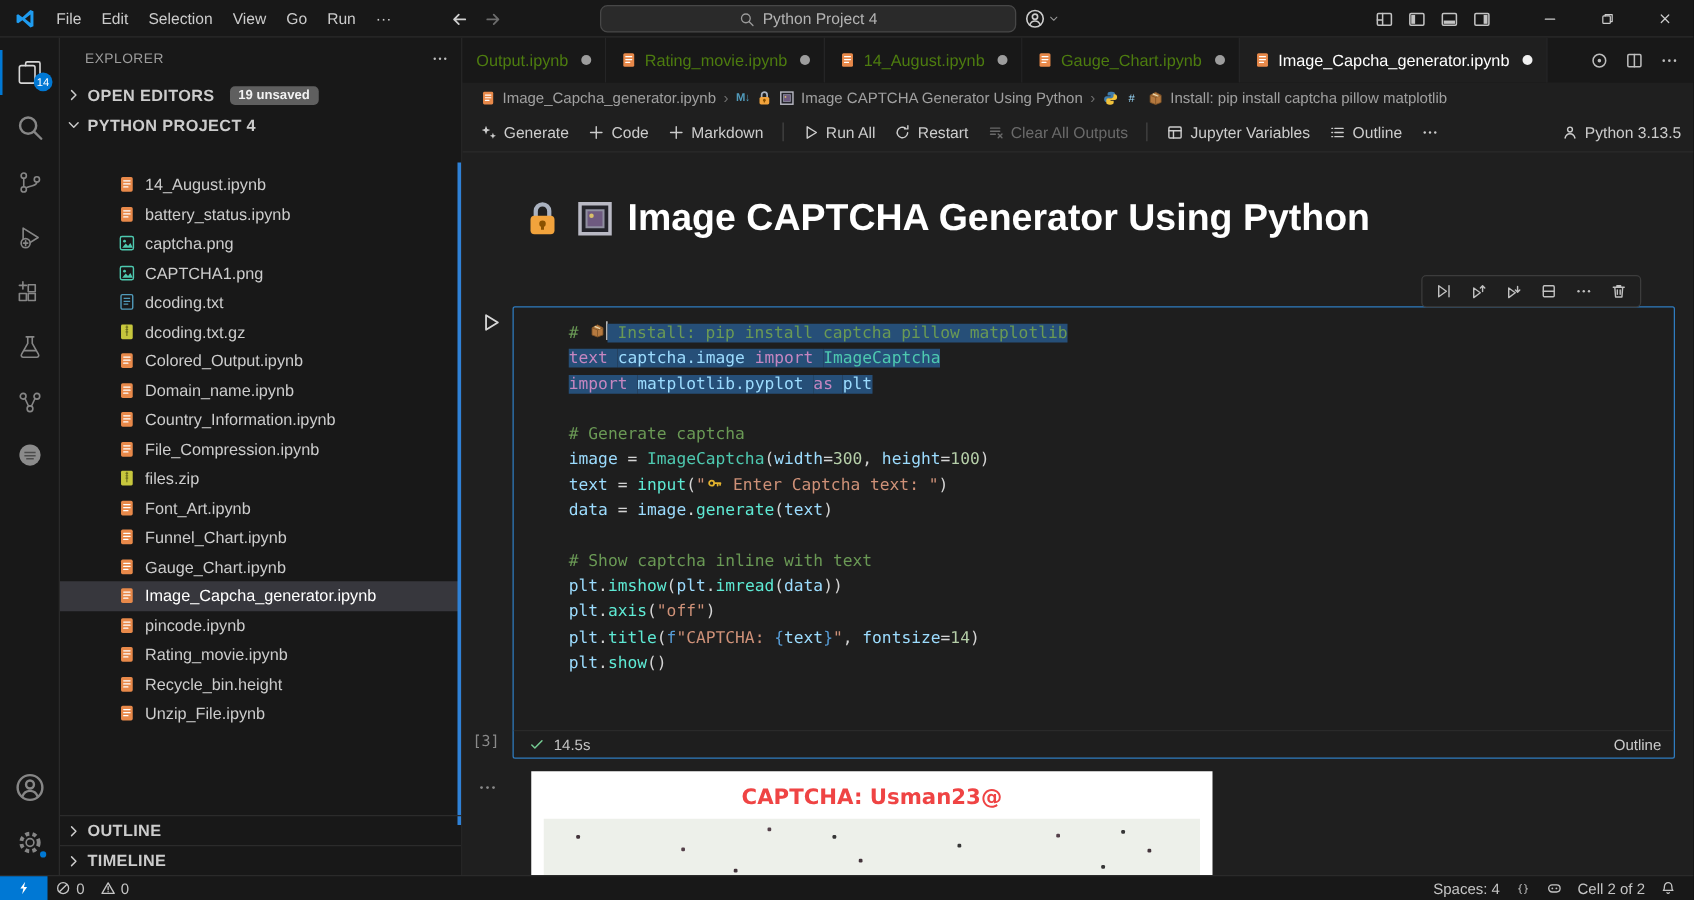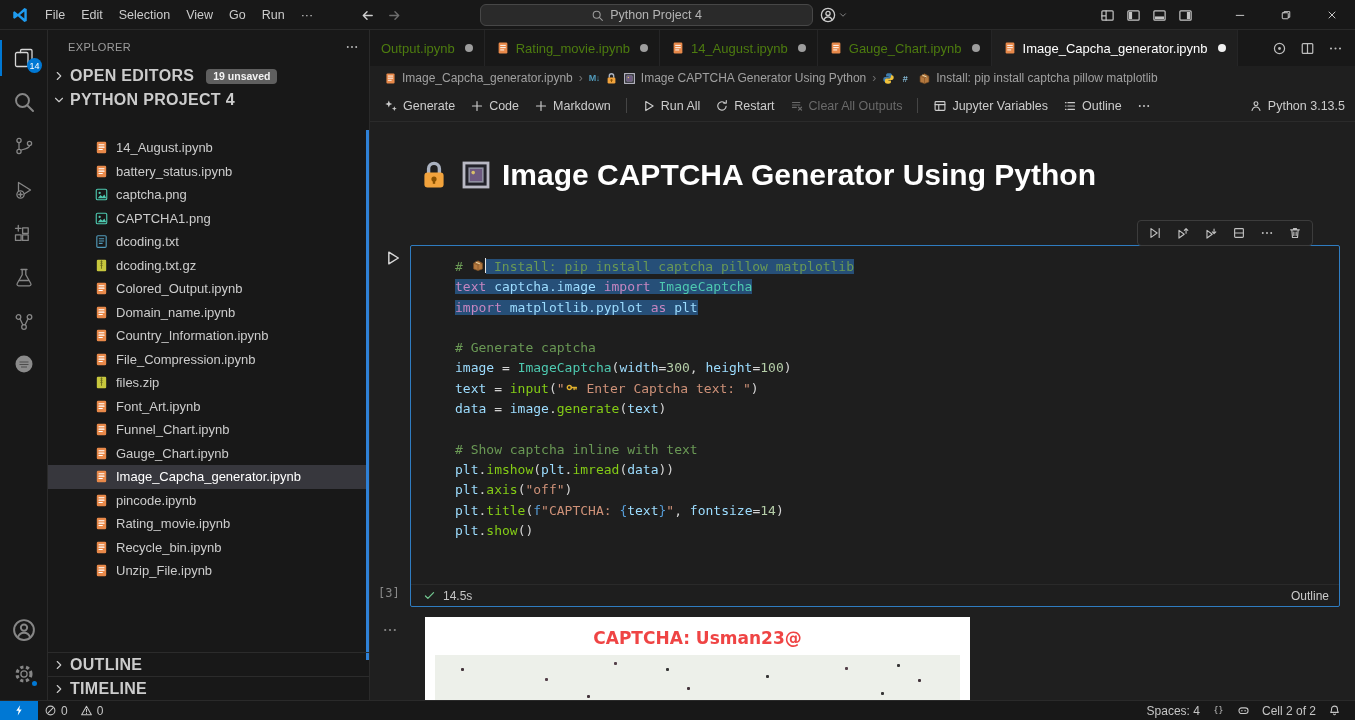--- a/index.html
+++ b/index.html
@@ -44,21 +44,21 @@
     color:#fff;font-size:9px;display:flex;align-items:center;justify-content:center;padding:0 2px;}
   .gear-dot{position:absolute;right:9px;bottom:8px;width:9px;height:9px;border-radius:50%;background:#0078d4;border:2px solid #181818;}
 
   
   .sidebar{width:322px;background:#181818;border-right:1px solid #2a2a2a;position:relative;flex:none;overflow:hidden;}
   .sb-header{height:34px;display:flex;align-items:center;padding:0 10px 0 20px;color:#9d9d9d;font-size:11px;letter-spacing:.4px;}
   .sb-header .spacer{flex:1;}
   .sb-header .icon{width:14px;height:14px;color:#bdbdbd;}
   .sb-row{height:24px;display:flex;align-items:center;gap:4px;padding-left:4px;color:#cccccc;}
   .sb-row .chev{width:14px;height:14px;color:#cccccc;}
-  .sb-row .sb-label{font-weight:bold;font-size:16px;color:#cccccc;letter-spacing:.3px;}
+  .sb-row .sb-label{font-weight:bold;font-size:13px;color:#cccccc;letter-spacing:.3px;}
   .sb-badge{margin-left:8px;background:#5f5f5f;color:#f2f2f2;font-size:10.5px;font-weight:bold;
     border-radius:4px;padding:1.5px 7px;}
   .file-list{position:absolute;left:0;right:0;top:106px;}
   .file-row{height:23.5px;display:flex;align-items:center;gap:7px;padding-left:46px;color:#cccccc;font-size:13px;white-space:nowrap;}
   .file-row.selected{background:#37373d;color:#ffffff;}
   .file-row .icon{width:15px;height:15px;}
   .sb-scroll{position:absolute;right:0;top:100px;width:3px;height:530px;background:#2f81d6;}
   .sb-bottom{position:absolute;left:0;right:0;bottom:0;}
   .sb-bottom .sb-row{border-top:1px solid #2b2b2b;}
 
@@ -93,21 +93,21 @@
   .cell-toolbar{position:absolute;right:42px;top:98px;display:flex;align-items:center;gap:14px;
     background:#1f1f1f;border:1px solid #3c3c3c;border-radius:4px;padding:5px 10px;z-index:5;}
   .cell-toolbar .icon{width:14px;height:14px;color:#c0c0c0;}
   .run-btn{position:absolute;left:14px;top:127px;width:18px;height:18px;color:#d7d7d7;}
   .code-cell{position:absolute;left:40px;right:15px;top:123px;height:362px;background:#1e1e1e;
     border:1px solid #2f7cc0;border-radius:2px;}
   .code-lines{position:absolute;left:0;right:0;top:0;bottom:22px;padding:11px 0 0 44px;
     font-family:"DejaVu Sans Mono","Liberation Mono",monospace;font-size:13px;line-height:20.3px;overflow:hidden;}
   .code-line{height:20.3px;white-space:pre;}
   .tok-cm{color:#6a9955;} .tok-kw{color:#c586c0;} .tok-v{color:#9cdcfe;} .tok-cl{color:#4ec9b0;}
-  .tok-fn{color:#84cc16;} .tok-s{color:#ce9178;} .tok-n{color:#b5cea8;} .tok-p{color:#d4d4d4;} .tok-fp{color:#569cd6;}
+  .tok-fn{color:#5eead4;} .tok-s{color:#ce9178;} .tok-n{color:#b5cea8;} .tok-p{color:#d4d4d4;} .tok-fp{color:#569cd6;}
   .tok-sel{background:#264f78;}
   .cursor{display:inline-block;width:1.5px;height:15px;background:#e8e8e8;vertical-align:-2px;}
   .code-emoji{display:inline-block;width:14px;height:13px;vertical-align:-1px;}
   .code-emoji svg{width:14px;height:13px;}
   .cell-status{position:absolute;left:0;right:0;bottom:0;height:22px;border-top:1px solid #2a2a2a;
     display:flex;align-items:center;padding:0 10px 0 12px;font-size:12px;color:#c5c5c5;gap:7px;}
   .cell-status .icon{width:13px;height:13px;color:#73c991;}
   .cell-lang{margin-left:auto;color:#cccccc;}
   .exec-count{position:absolute;left:8px;top:464px;color:#8a8a8a;font-family:"DejaVu Sans Mono",monospace;font-size:12px;}
   .out-more{position:absolute;left:12px;top:500px;width:16px;height:16px;color:#8a8a8a;}
@@ -513,21 +513,21 @@
             </span>
             <span>Rating_movie.ipynb</span>
           </div>
           <div class="file-row">
             <span class="icon">
               <svg viewBox="0 0 16 16">
                 <rect x="3" y="1.8" width="10" height="12.4" rx="1.4" fill="#e8894a"></rect>
                 <path d="M5.3 5h5.4M5.3 7.6h5.4M5.3 10.2h3.6" stroke="#ffffff" stroke-width="1.1" stroke-linecap="round"></path>
               </svg>
             </span>
-            <span>Recycle_bin.ipynb</span>
+            <span>Recycle_bin.height</span>
           </div>
           <div class="file-row">
             <span class="icon">
               <svg viewBox="0 0 16 16">
                 <rect x="3" y="1.8" width="10" height="12.4" rx="1.4" fill="#e8894a"></rect>
                 <path d="M5.3 5h5.4M5.3 7.6h5.4M5.3 10.2h3.6" stroke="#ffffff" stroke-width="1.1" stroke-linecap="round"></path>
               </svg>
             </span>
             <span>Unzip_File.ipynb</span>
           </div>

